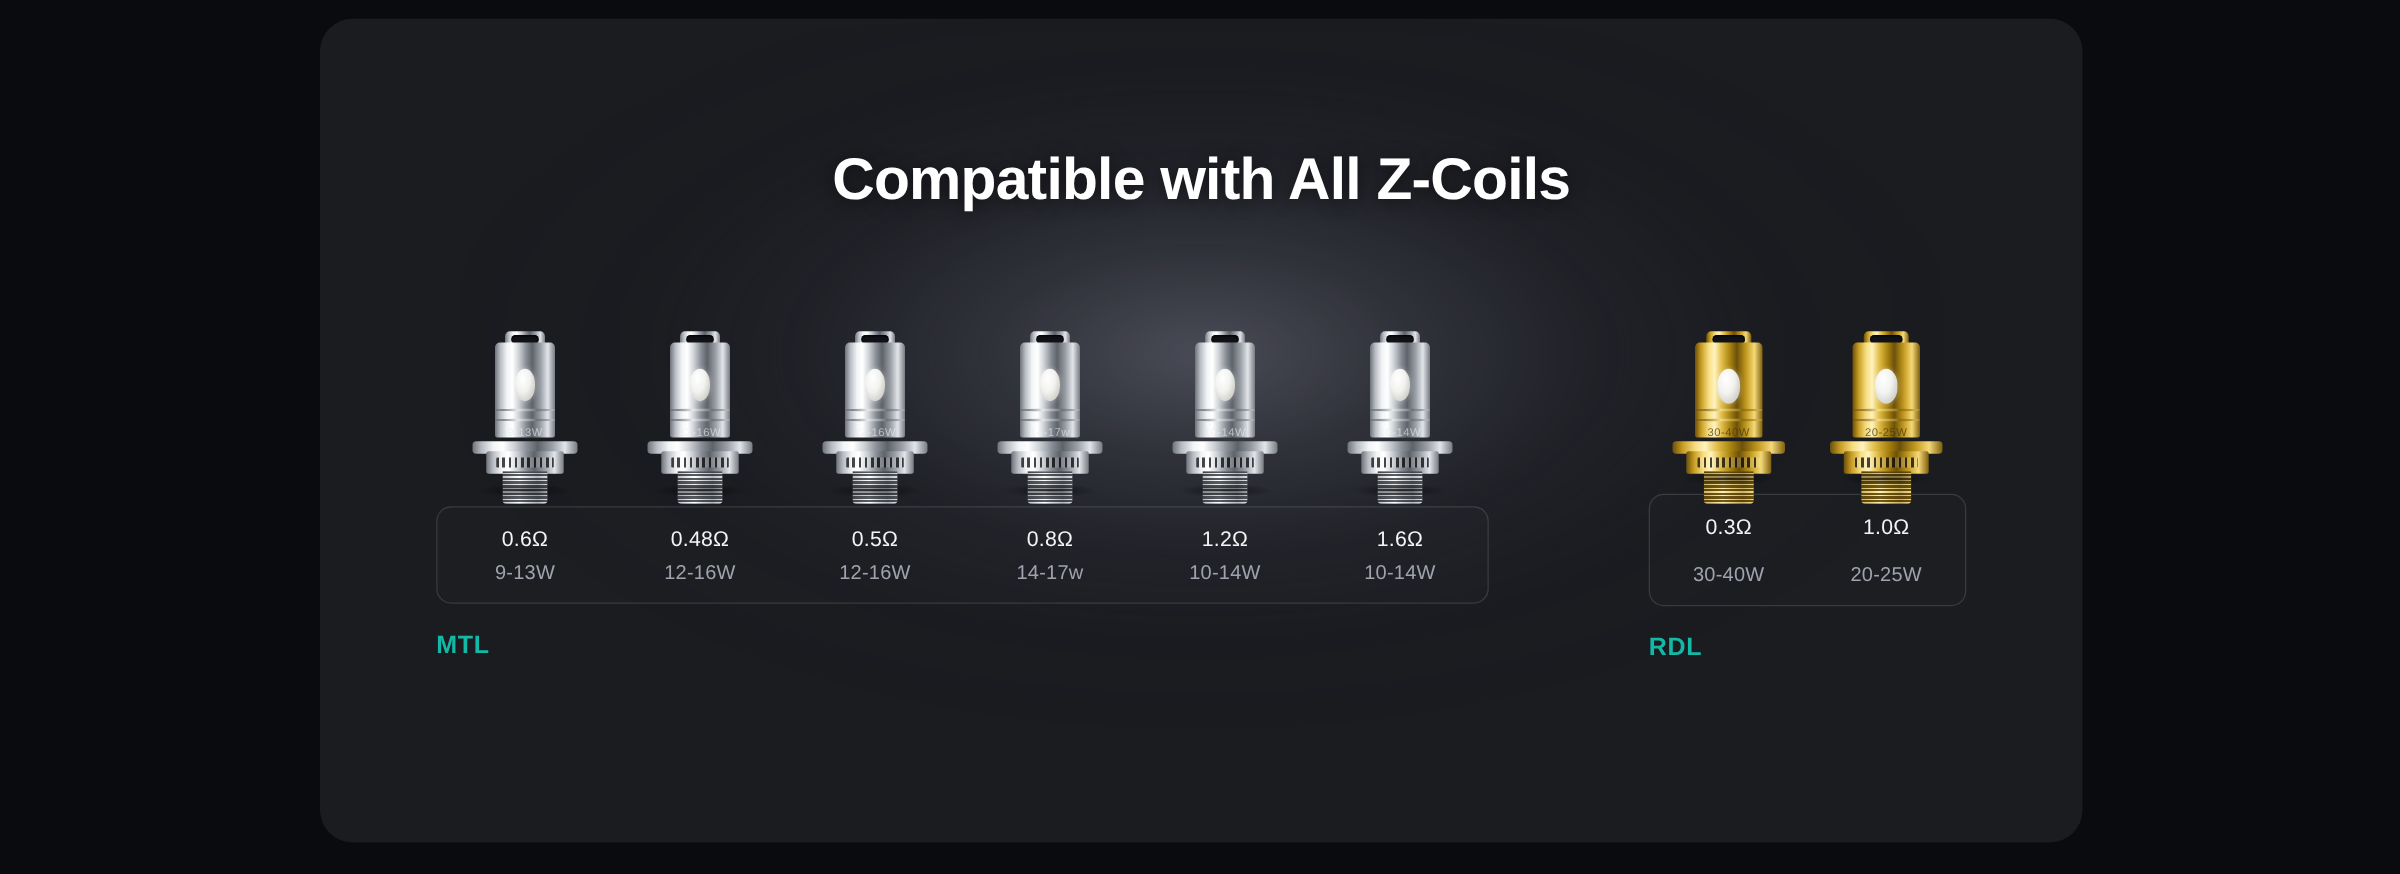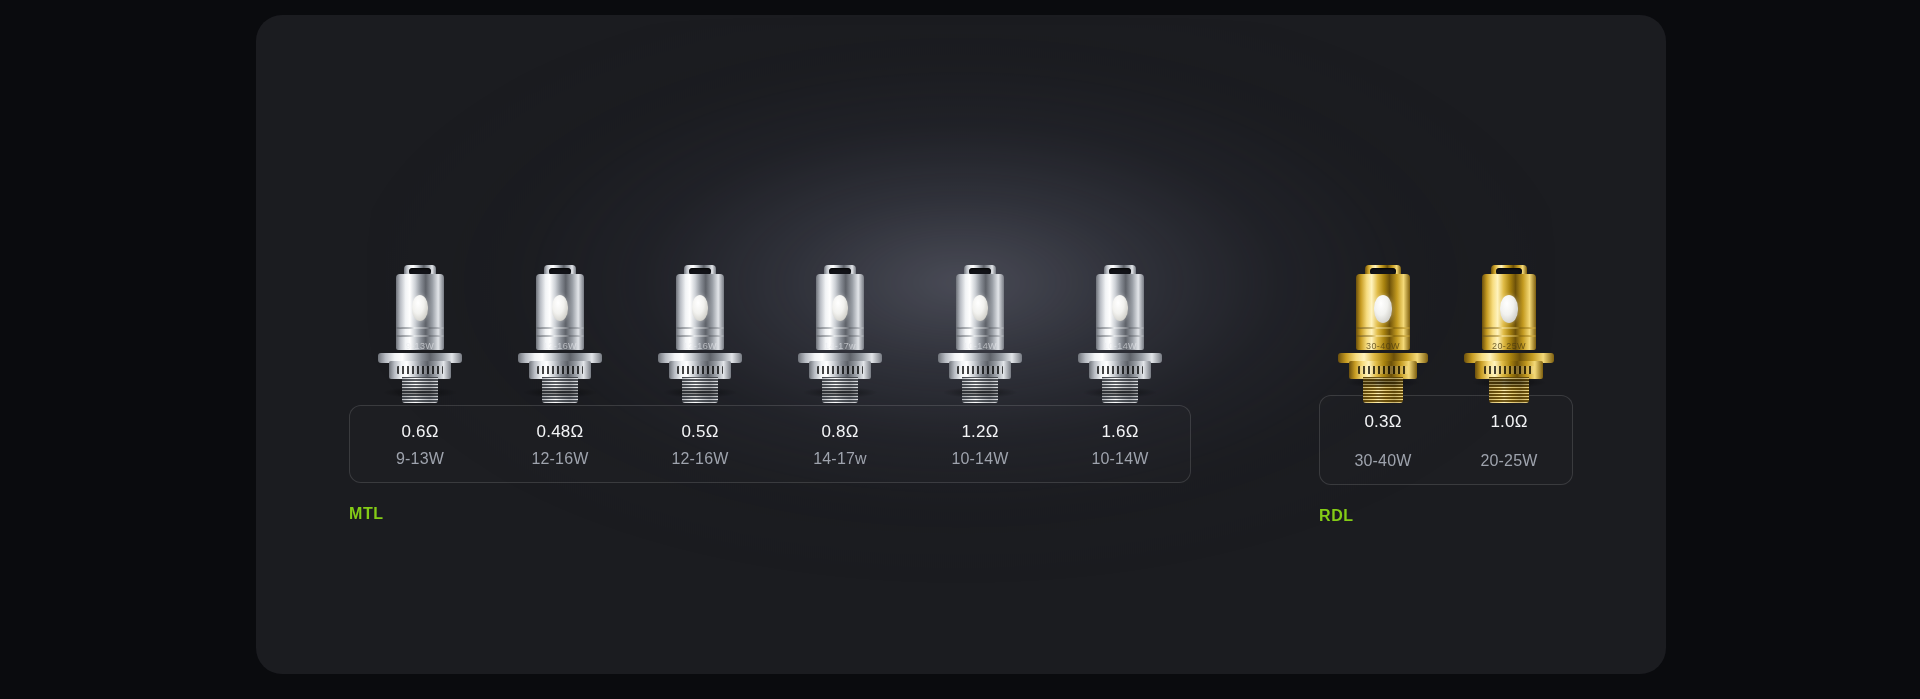--- a/index.html
+++ b/index.html
@@ -223,32 +223,33 @@
     margin-bottom:8px;
   }
   .watt{
     font-size:16px;
     color:#9ea3ad;
     letter-spacing:.2px;
   }
 
   .group-label{
     margin-top:22px;
-    font-size:16px;
+    font-size:20px;
     font-weight:bold;
-    color:#84cc16;
+    color:#14b8a6;
     letter-spacing:.6px;
   }
 </style>
 </head>
 <body>
 
 <div id="product-card">
   <div id="card-glow"></div>
 
+  <h1 id="page-title">Compatible with All Z-Coils</h1>
 
   <div id="groups">
       <div class="coil-group group-mtl">
         <div class="coil-row">
           <div class="coil-cell">
             <div class="coil silver">
               <div class="chimney"></div>
               <div class="barrel"></div>
               <div class="ring" style="top:62px"></div>
               <div class="ring" style="top:70px"></div>

